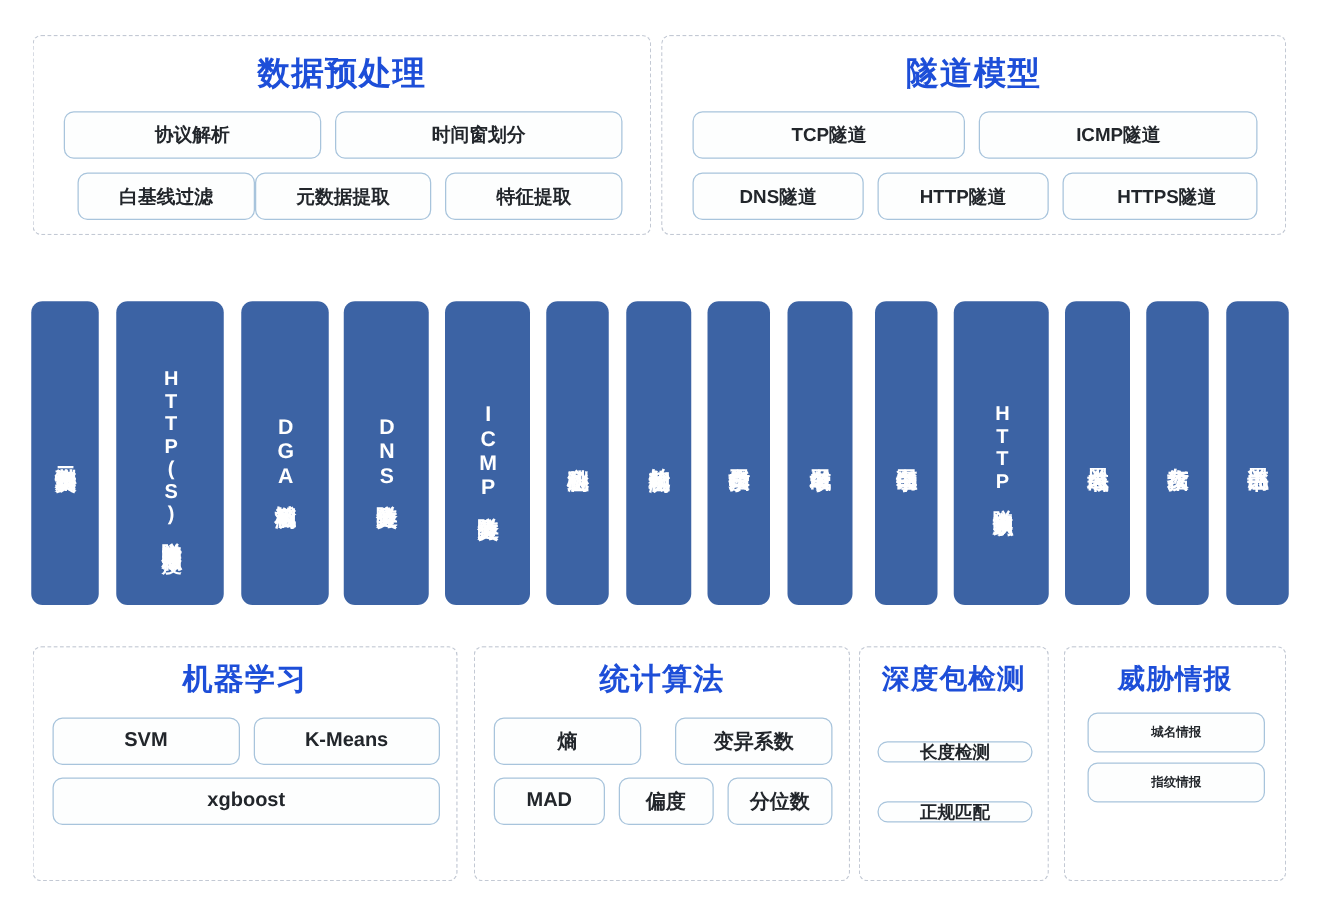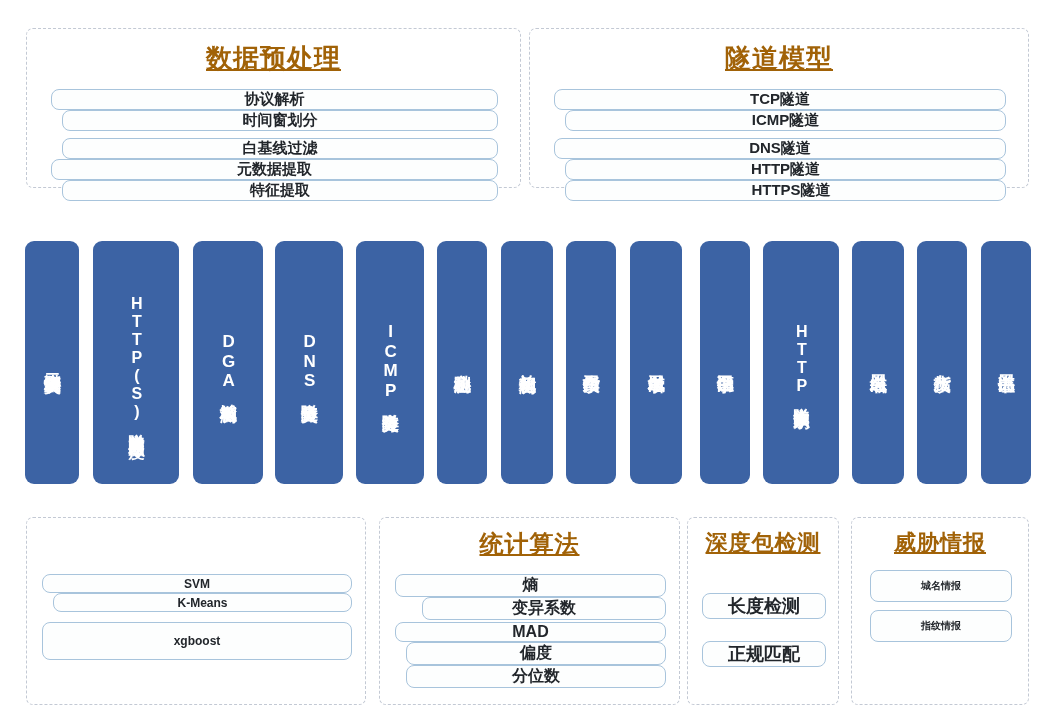--- a/index.html
+++ b/index.html
@@ -16,42 +16,41 @@
   
   .panel{
     position:absolute;
     border:1.5px dashed #c3c9d4;
     border-radius:7px;
     background:#ffffff;
     box-sizing:border-box;
   }
   .panel-title{
     text-align:center;
-    color:#a16207;
+    color:#1d4ed8;
     font-weight:bold;
     letter-spacing:1px;
     line-height:1;
     white-space:nowrap;
-    text-decoration:underline;
   }
 
   
   .pill{
     border:1.4px solid #a8c4dc;
     border-radius:8px;
     background:#fdfefe;
     color:#22262b;
     display:flex;
     align-items:center;
     justify-content:center;
     box-sizing:border-box;
     white-space:nowrap;
     font-weight:bold;
   }
-  .row{display:flex;flex-direction:column;}
+  .row{display:flex;}
 
   
   #p-pre{left:26px;top:28px;width:495px;height:160px;}
   #p-pre .panel-title{font-size:26px;margin-top:16px;}
   #p-pre .rows{position:absolute;left:24px;top:60px;width:447px;}
   #p-pre .row{margin-bottom:11px;height:38px;}
   #p-pre .pill{font-size:15px;}
 
   
   #p-tun{left:529px;top:28px;width:500px;height:160px;}
@@ -85,33 +84,33 @@
     white-space:normal;
   }
   .col.narrow .vtext{font-size:17px;}
   .col.wide  .vtext{font-size:16px;letter-spacing:1px;}
 
   
   #p-ml{left:26px;top:517px;width:340px;height:188px;}
   #p-ml .panel-title{font-size:24px;margin-top:14px;}
   #p-ml .rows{position:absolute;left:15px;top:56px;width:310px;}
   #p-ml .row{margin-bottom:10px;height:38px;}
-  #p-ml .pill{font-size:12px;}
+  #p-ml .pill{font-size:16px;}
 
   #p-st{left:379px;top:517px;width:301px;height:188px;}
   #p-st .panel-title{font-size:24px;margin-top:14px;}
   #p-st .rows{position:absolute;left:15px;top:56px;width:271px;}
   #p-st .row{margin-bottom:10px;height:38px;}
   #p-st .pill{font-size:16px;}
 
   #p-dpi{left:687px;top:517px;width:152px;height:188px;}
   #p-dpi .panel-title{font-size:22px;margin-top:14px;}
   #p-dpi .rows{position:absolute;left:14px;top:54px;width:124px;}
   #p-dpi .row{margin-bottom:10px;height:38px;}
-  #p-dpi .pill{font-size:18px;margin-top:21px;}
+  #p-dpi .pill{font-size:14px;margin-top:21px;}
 
   #p-ti{left:851px;top:517px;width:178px;height:188px;}
   #p-ti .panel-title{font-size:22px;margin-top:14px;}
   #p-ti .rows{position:absolute;left:18px;top:52px;width:142px;}
   #p-ti .row{margin-bottom:8px;height:32px;}
   #p-ti .pill{font-size:10px;}
 </style>
 </head>
 <body>
 
@@ -186,20 +185,21 @@
       </div>
       <div class="col narrow" style="left: 917px; width: 50px;">
         <div class="vtext">灰指纹</div>
       </div>
       <div class="col narrow" style="left: 981px; width: 50px;">
         <div class="vtext">黑白证书</div>
       </div>
     </div>
 
   <div class="panel" id="p-ml">
+    <div class="panel-title">机器学习</div>
     <div class="rows">
         <div class="row">
           <div class="pill" style="flex: 1 1 0px;">SVM</div>
           <div class="pill" style="flex: 1 1 0px; margin-left: 11px;">K-Means</div>
         </div>
         <div class="row">
           <div class="pill" style="flex: 1 1 0px;">xgboost</div>
         </div>
       </div>
   </div>

